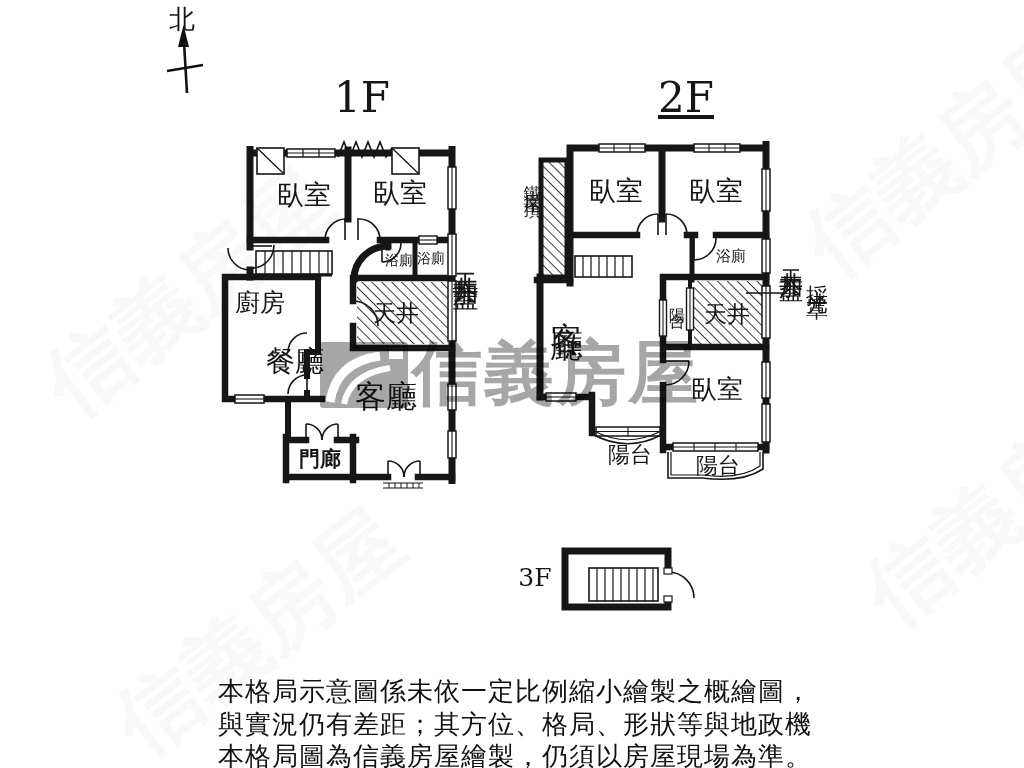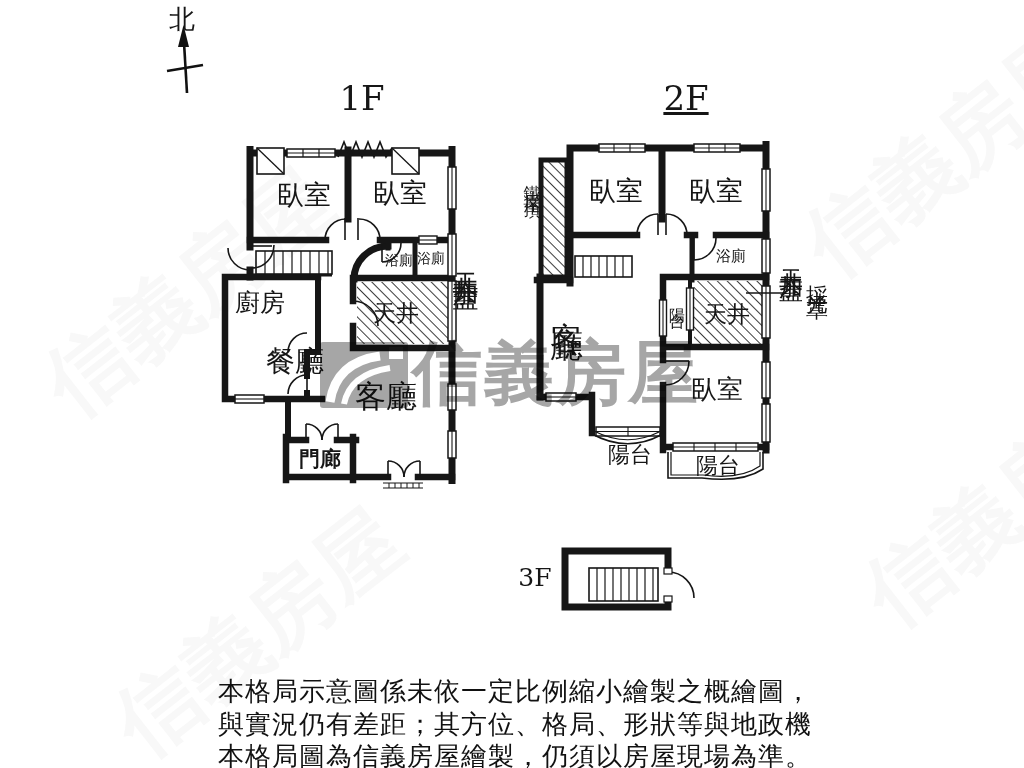--- a/index.html
+++ b/index.html
@@ -1,21 +1,21 @@
 <!DOCTYPE html>
 <html><head>
 <meta charset="utf-8">
 <style>
   html,body{margin:0;padding:0;background:#fff;}
   .canvas{position:relative;width:1024px;height:768px;background:#ffffff;overflow:hidden;
           font-family:"DejaVu Serif","Liberation Serif",serif;}
   .plan-svg{position:absolute;left:0;top:0;}
   .lbl{position:absolute;transform:translate(-50%,-50%);color:#161616;white-space:nowrap;line-height:1;z-index:5;}
   .v{writing-mode:vertical-rl;text-orientation:upright;transform:translateX(-50%);}
-  .title{font-size:34px;}
+  .title{font-size:42px;}
   .ft{position:absolute;left:218px;font-size:26px;letter-spacing:1px;color:#111;line-height:1;z-index:5;}
   .wm-layer{position:absolute;inset:0;mix-blend-mode:multiply;z-index:8;pointer-events:none;}
   .wm-big{position:absolute;left:412px;top:338px;font-size:70px;font-weight:bold;letter-spacing:2px;color:#a6a6a6;line-height:1;}
   .wm-small{position:absolute;left:324px;top:412px;font-size:16px;letter-spacing:3px;color:#b4b4b4;line-height:1;}
   .wm-logo{position:absolute;left:320px;top:342px;}
   .ghost{position:absolute;color:#777;opacity:0.05;font-size:84px;font-weight:bold;
          transform:rotate(-38deg);white-space:nowrap;line-height:1;}
 </style>
 </head>
 <body>

